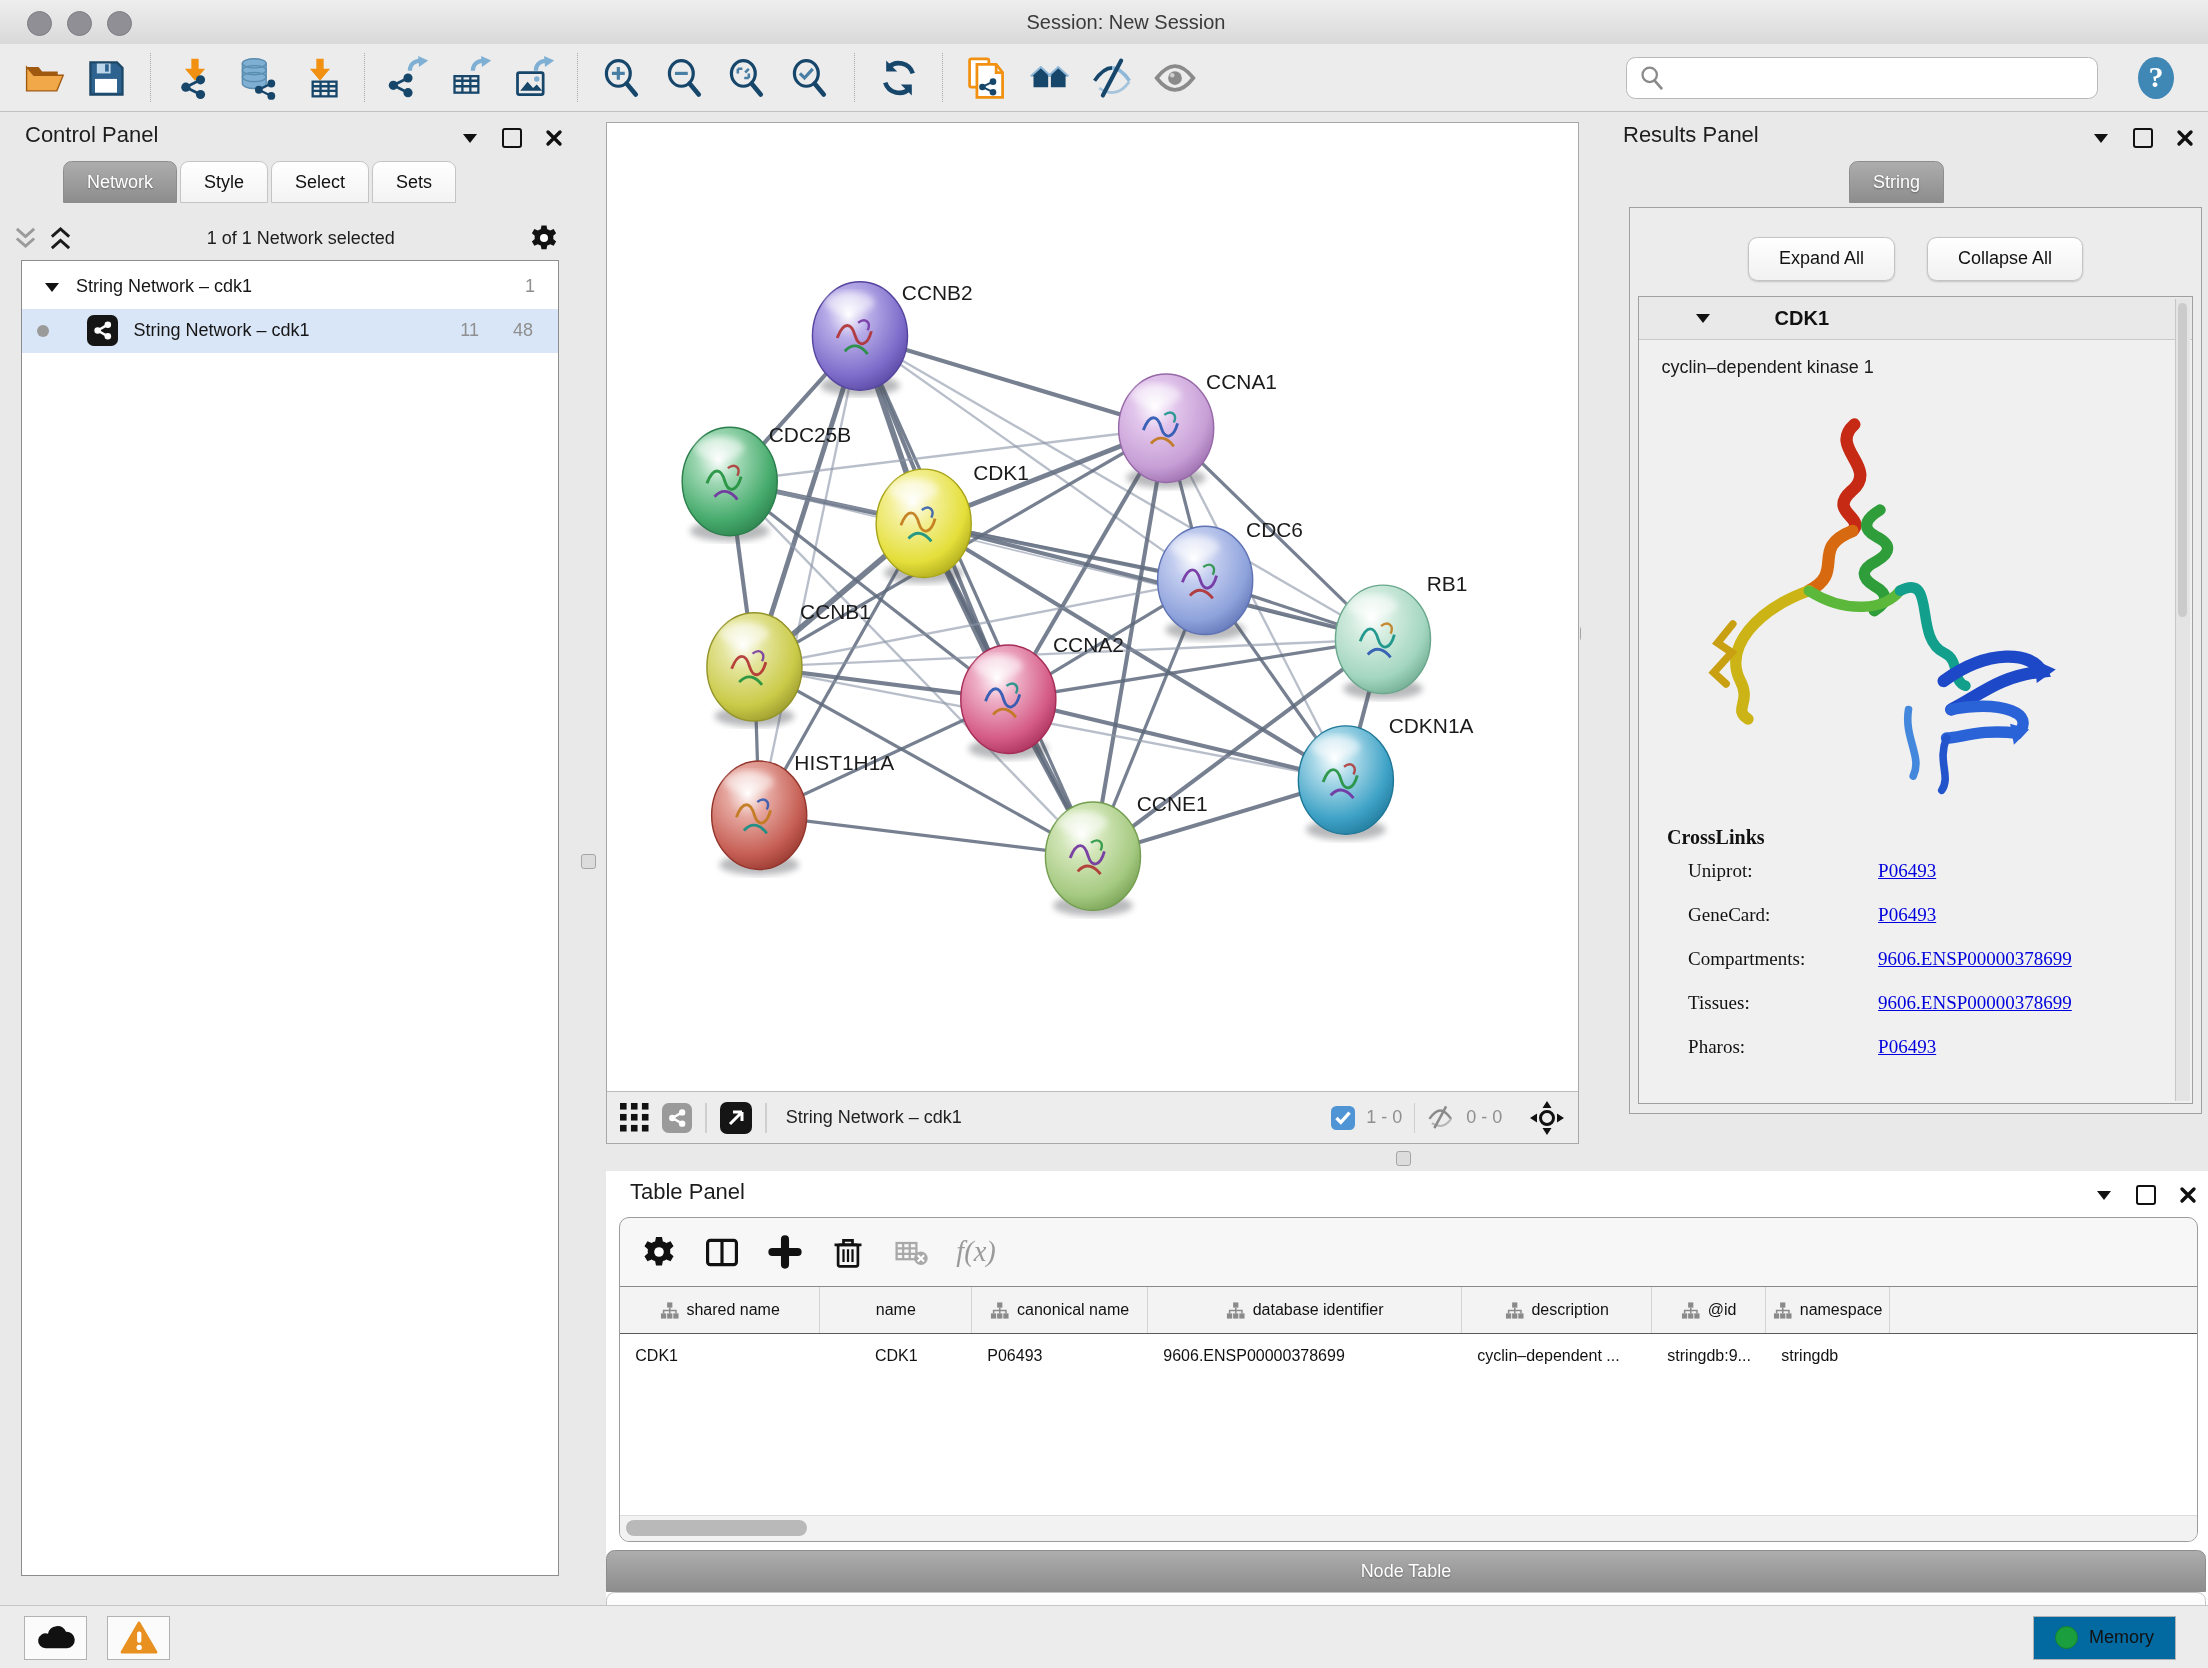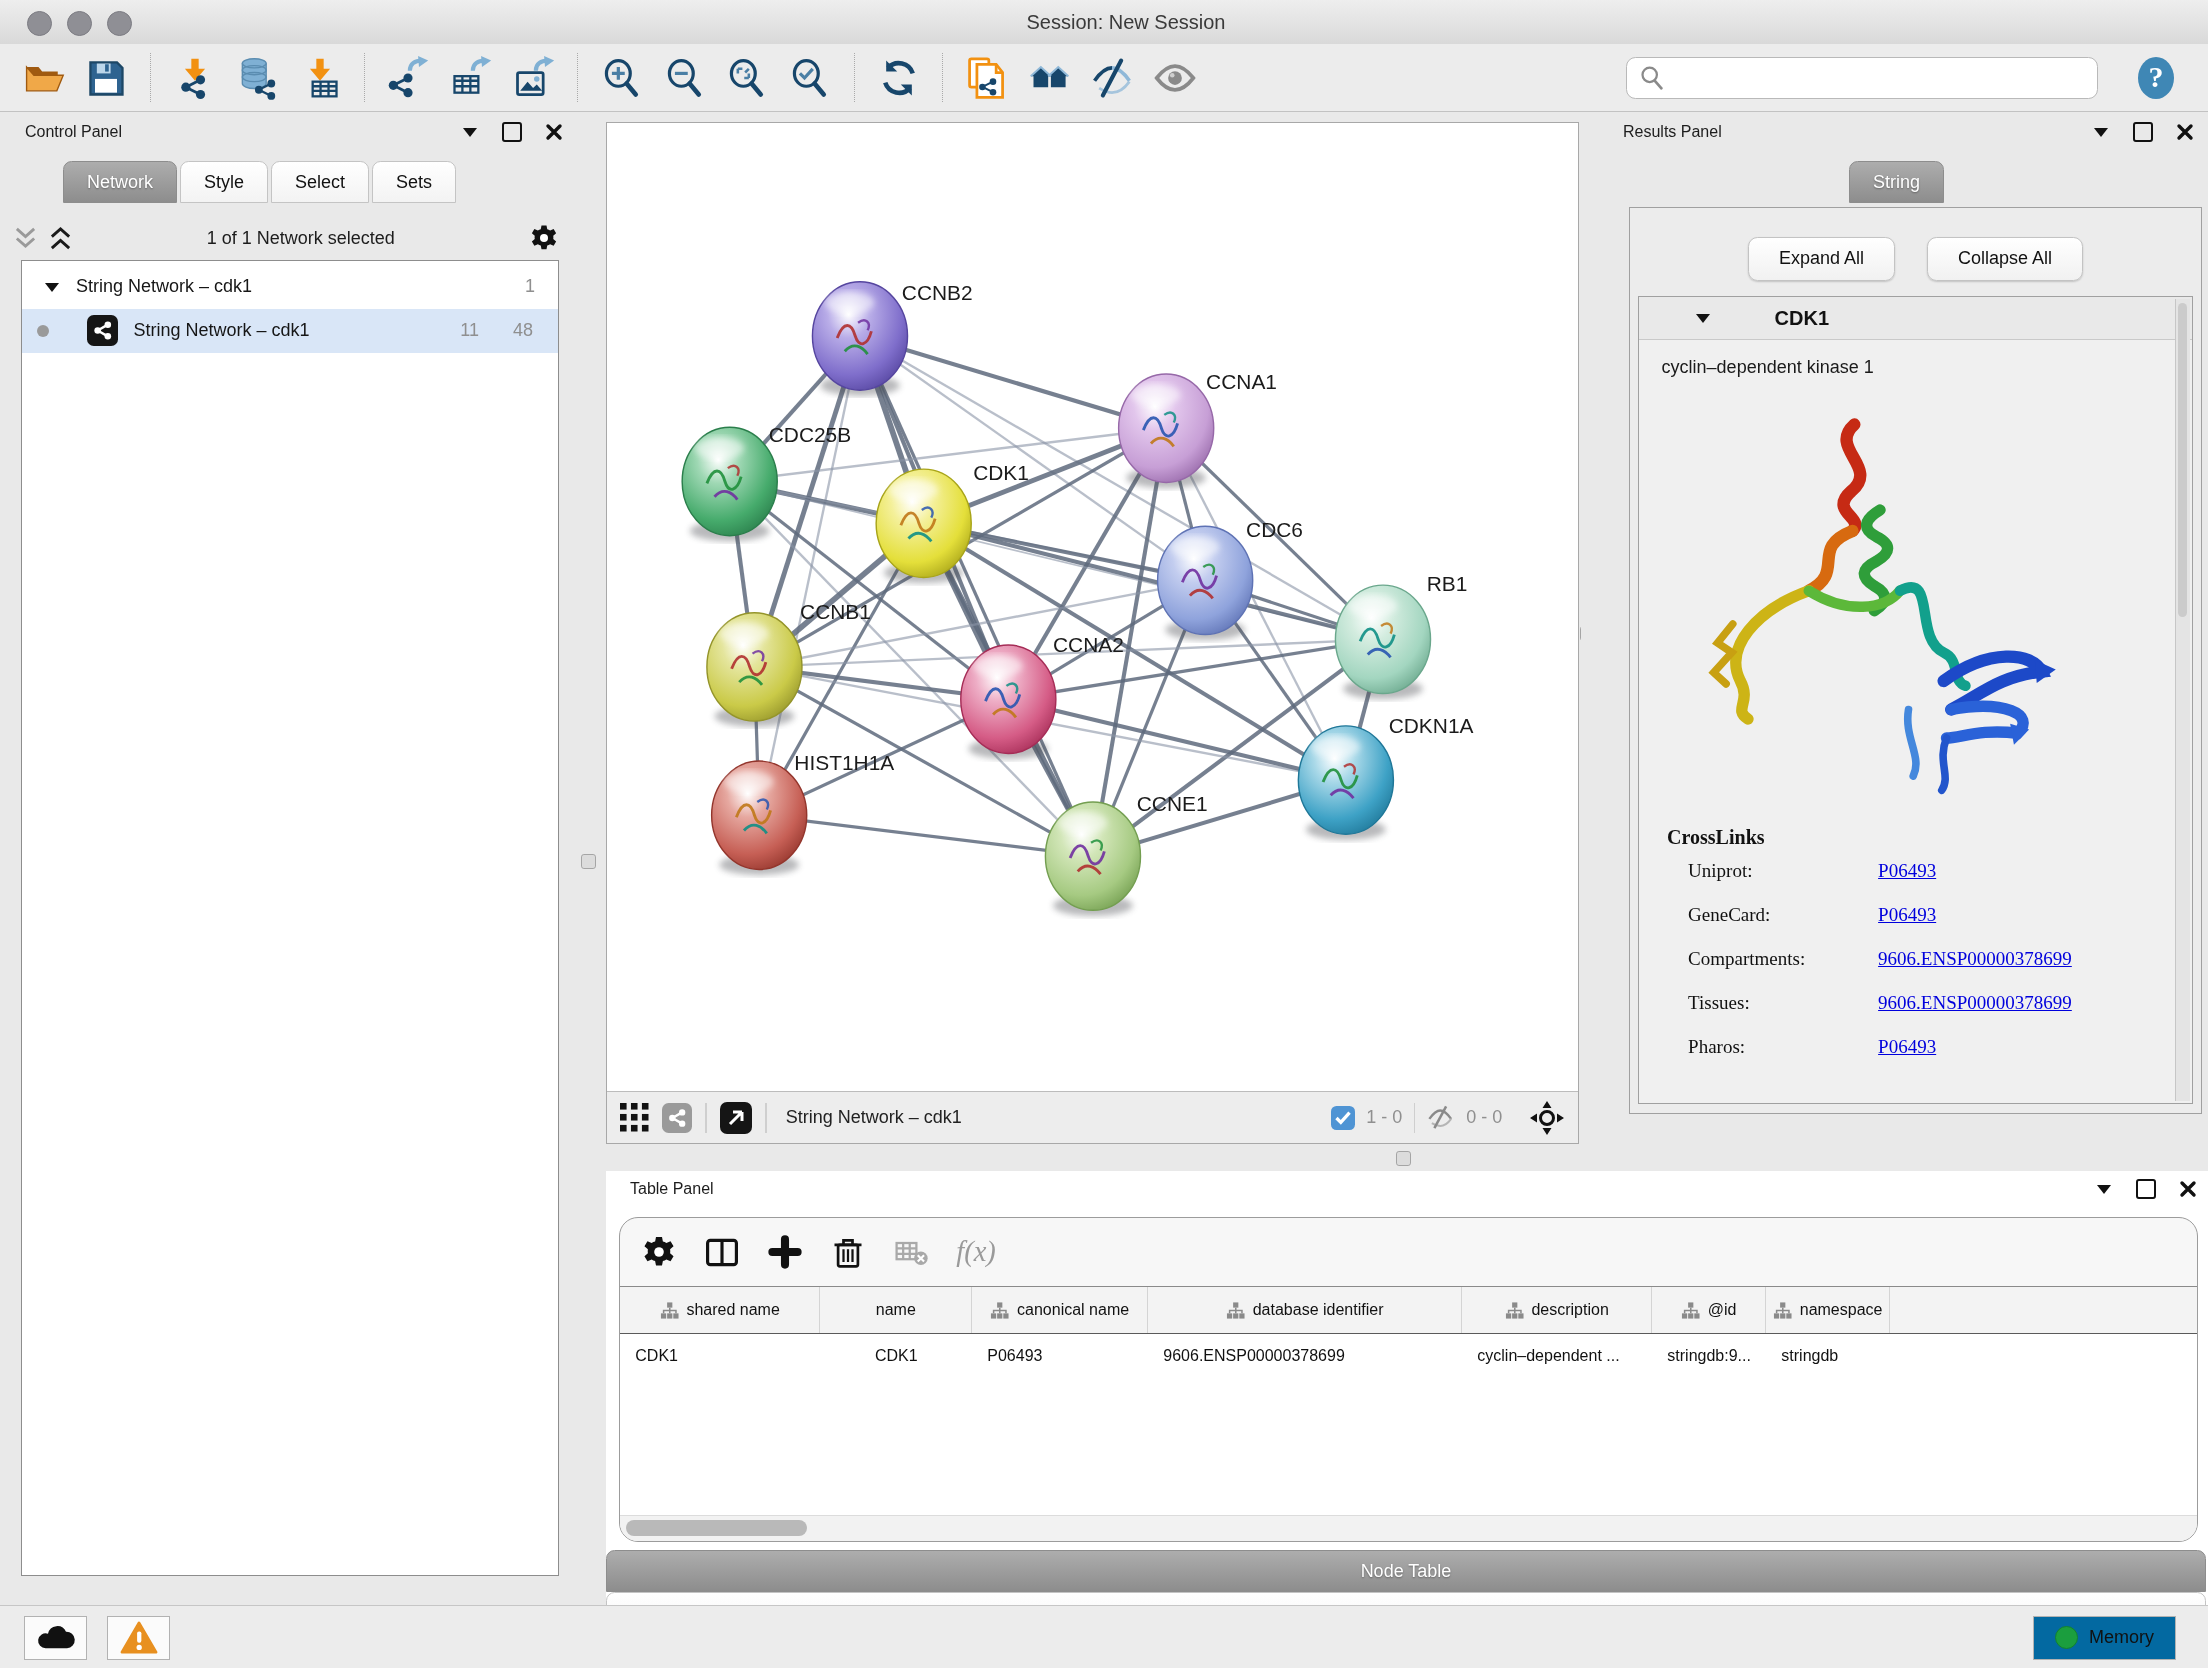--- a/index.html
+++ b/index.html
@@ -16,21 +16,21 @@
   #toolbar{position:absolute;left:0;top:44px;width:2208px;height:68px;background:#ececec;border-bottom:1px solid #c2c2c2;display:flex;align-items:center;padding:0 15px;box-sizing:border-box;gap:5.7px;}
   .tool-btn{width:57px;height:55px;display:flex;align-items:center;justify-content:center;background:none;border:none;padding:0;}
   .tool-btn svg{width:44px;height:44px;}
   .tool-sep{width:0;height:49px;border-left:1.9px dotted #a9a9a9;margin:0 9.5px;}
   #search-wrap{margin-left:auto;width:472px;height:42px;border:1.9px solid #b9b9b9;border-radius:9.5px;background:#fff;display:flex;align-items:center;padding:0 11.4px;box-sizing:border-box;}
   #search-wrap svg{width:27px;height:27px;}
   #search-input{border:none;outline:none;font-size:17px;flex:1;margin-left:7.6px;font-family:"Liberation Sans",sans-serif;background:transparent;}
   #help-btn{margin-left:28.5px;margin-right:13.3px;background:none;border:none;padding:0;width:48px;height:49px;}
 
   
-  .panel-head{position:absolute;display:flex;align-items:center;font-size:16px;color:#1d1d1d;}
+  .panel-head{position:absolute;display:flex;align-items:flex-end;font-size:22px;color:#1d1d1d;}
   .win-ctrl{display:flex;align-items:center;gap:23px;}
   .float-box{display:inline-block;width:16px;height:16px;border:2.4px solid #111;border-radius:2.9px;}
   .icon{display:inline-flex;align-items:center;justify-content:center;}
 
   
   .tab{display:inline-flex;align-items:center;justify-content:center;height:42px;padding:12px 23px;background:linear-gradient(#ffffff,#f3f3f3);border:1.4px solid #c4c4c4;border-radius:8.6px 8.6px 0 0;font-size:18px;color:#111;margin-right:3px;box-sizing:border-box;}
   .tab.sel{background:linear-gradient(#adadad,#8d8d8d);color:#fff;border-color:#8d8d8d;text-shadow:0 1px 1.9px rgba(0,0,0,.35);}
 
   
   #control-panel{position:absolute;left:0;top:112px;width:582px;height:1493px;background:#e9e9e9;}
@@ -71,21 +71,21 @@
   #cl-title{font-weight:bold;font-size:20px;color:#111;}
   .cl-row{display:flex;align-items:center;height:44px;margin-left:21px;font-size:19px;}
   .cl-label{width:190px;color:#111;}
   .cl-link{color:#0000dd;text-decoration:underline;}
   #rp-scroll{position:absolute;right:1.9px;top:1.9px;bottom:1.9px;width:13.3px;background:#e4e4e4;border-left:1px solid #c6c6c6;}
   #rp-thumb{position:absolute;left:1.9px;top:3.8px;width:8.6px;height:314px;background:#cbcbcb;border-radius:4.8px;}
 
   
   #table-region{position:absolute;left:606px;top:1171px;width:1603px;height:435px;background:#ffffff;}
   #tp-head{left:24px;top:7.6px;width:1567px;}
-  #tp-box{position:absolute;left:13.3px;top:46px;width:1579px;height:325px;background:#f7f7f7;border:1.9px solid #9c9c9c;border-radius:19px;box-sizing:border-box;display:flex;flex-direction:column;overflow:hidden;}
+  #tp-box{position:absolute;left:13.3px;top:46px;width:1579px;height:325px;background:#f7f7f7;border:1.9px solid #9c9c9c;border-radius:10px;box-sizing:border-box;display:flex;flex-direction:column;overflow:hidden;}
   #tp-toolbar{height:68px;display:flex;align-items:center;gap:27px;padding:0 21px;}
   #tp-toolbar .icon svg{width:36px;height:36px;}
   .fx{font-family:"Liberation Serif",serif;font-style:italic;font-size:28.5px;color:#9a9a9a;}
   #tp-tablewrap{flex:1;border-top:1.9px solid #8a8a8a;background:#fff;overflow:hidden;}
   #tp-cols{display:flex;height:46px;background:#f3f3f3;border-bottom:1.9px solid #5a5a5a;}
   .th{display:flex;align-items:center;justify-content:center;gap:7.6px;font-size:16px;color:#111;border-right:1.4px solid #d4d4d4;box-sizing:border-box;overflow:hidden;white-space:nowrap;}
   .th .icon svg{width:19px;height:19px;}
   #tp-row{display:flex;height:44px;background:#fff;}
   .td{display:flex;align-items:center;font-size:16px;color:#111;padding-left:15px;box-sizing:border-box;overflow:hidden;white-space:nowrap;}
   .td.center{justify-content:center;padding-left:0;}

